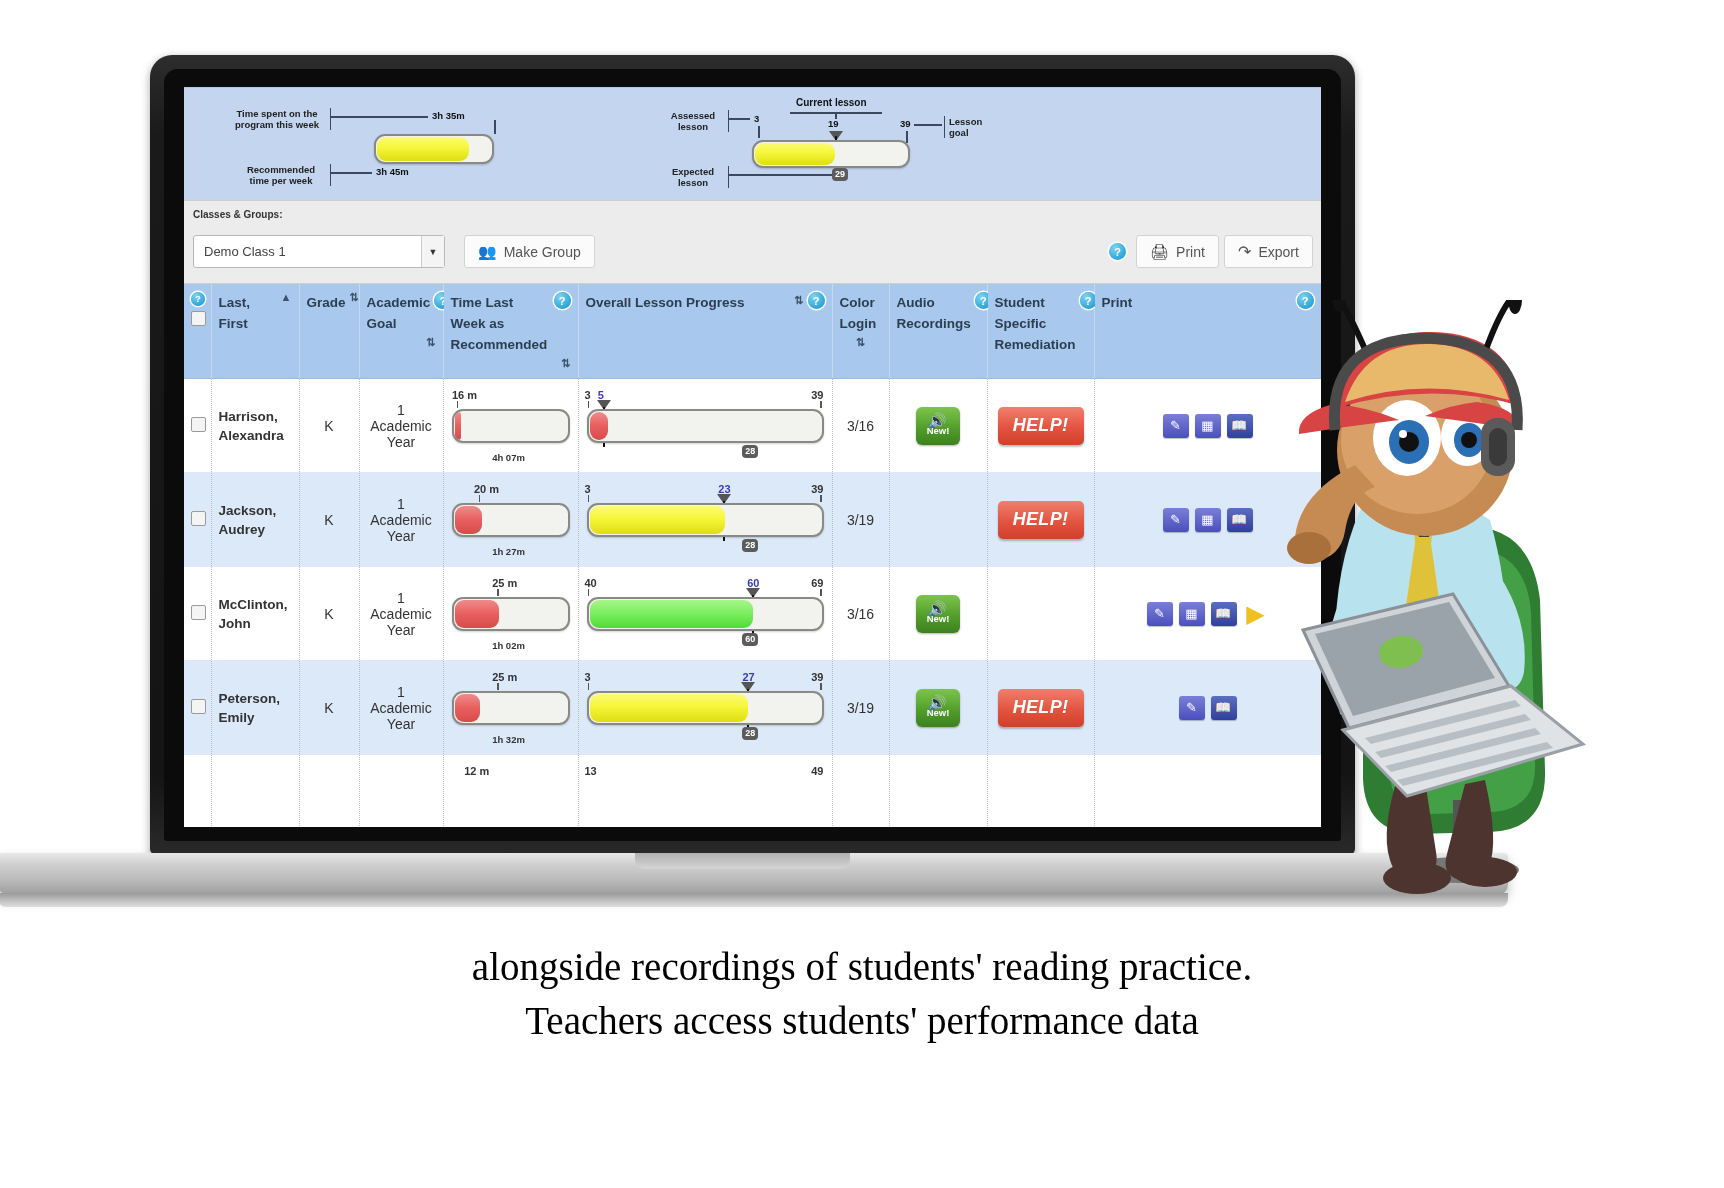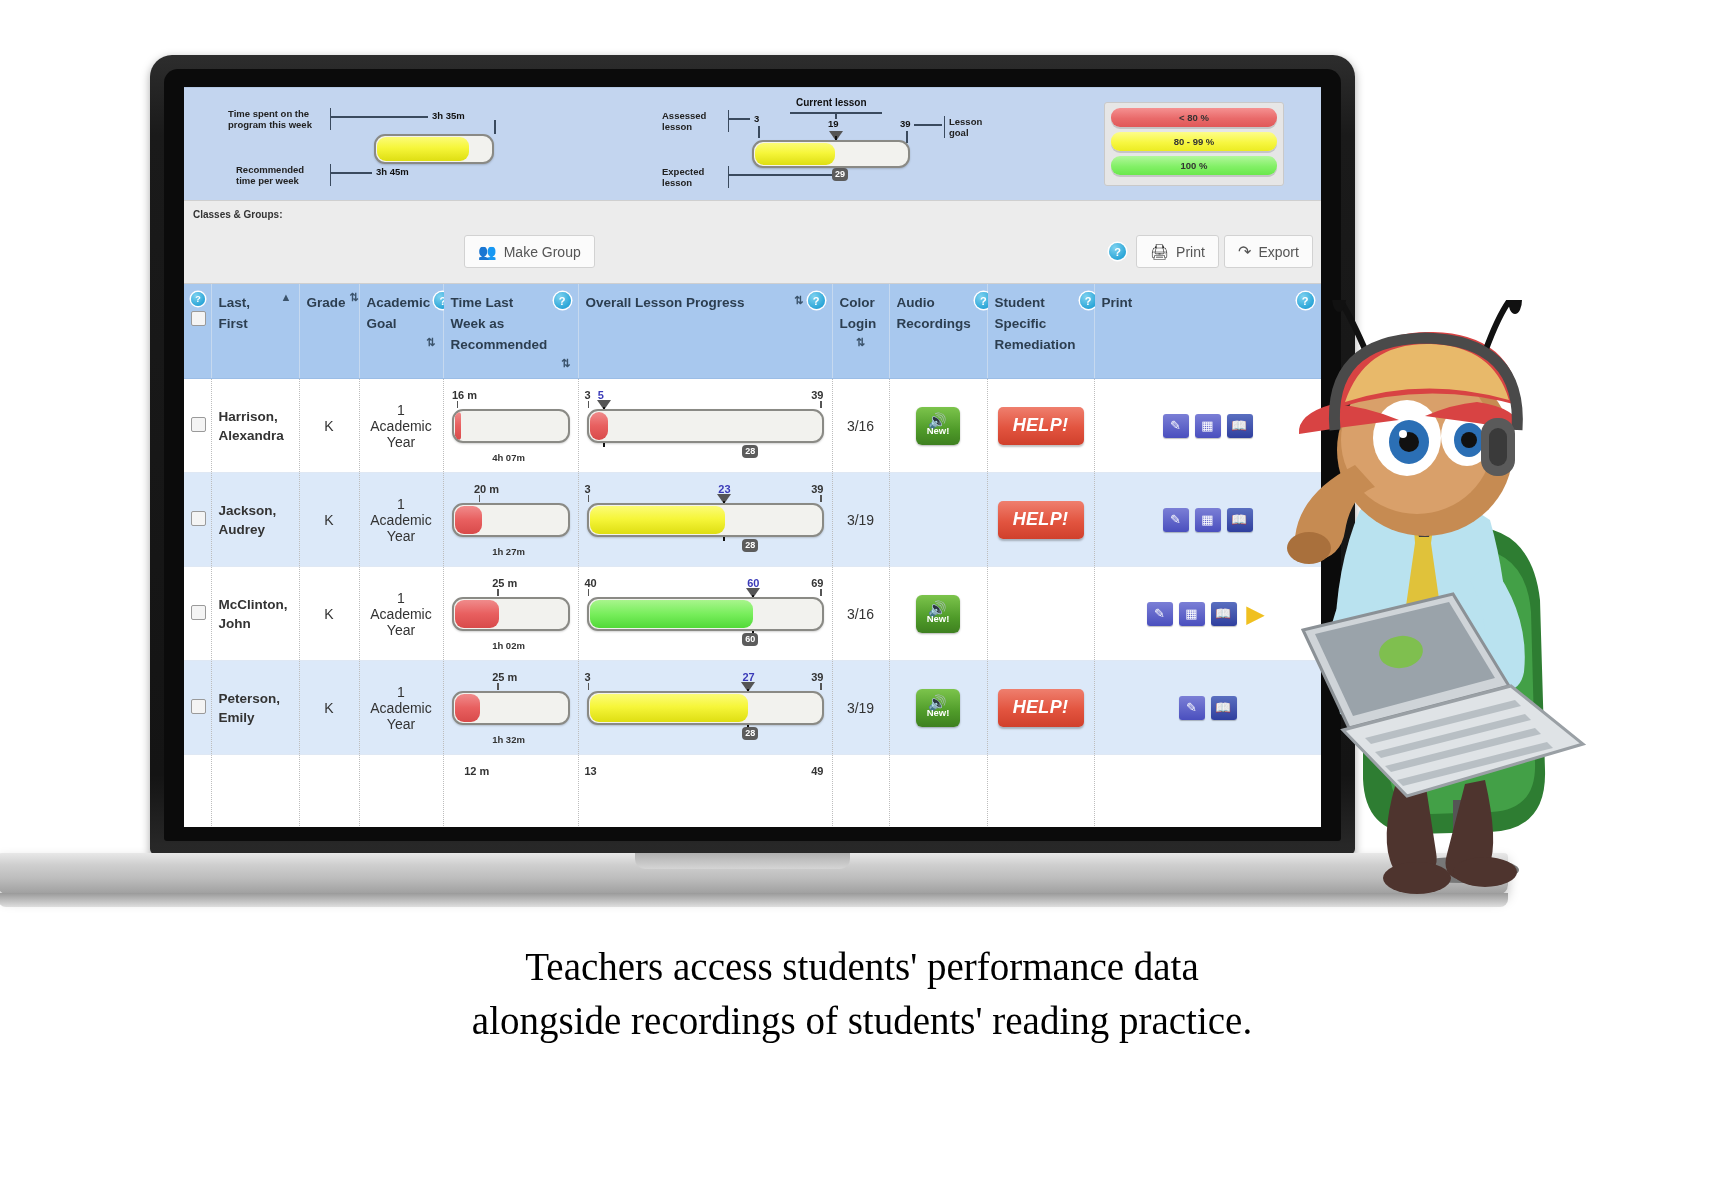--- a/index.html
+++ b/index.html
@@ -44,21 +44,21 @@
 
   
   .key-titles{height:34px;background:#fcfcfc;position:relative;}
   .key-title{
     position:absolute;top:8px;font-size:13.5px;font-weight:bold;color:#555;
     letter-spacing:.3px;text-align:center;
   }
   .key-panel{
     position:relative;height:112px;background:#c3d5ef;border-top:1px solid #b4c8e4;
   }
-  .kp-label{position:absolute;font-size:9.5px;color:#222;line-height:11px;text-align:left;font-weight:bold;}
+  .kp-label{position:absolute;font-size:9.5px;color:#222;line-height:11px;text-align:center;font-weight:bold;}
   .kp-label.left-brace{border-right:1.5px solid #3a4a5e;padding-right:4px;}
   .kp-label.right-brace{border-left:1.5px solid #3a4a5e;padding-left:4px;text-align:left;font-weight:bold;}
   .kp-val{position:absolute;font-size:9.5px;color:#111;font-weight:bold;}
   .kp-line{position:absolute;height:1.5px;background:#3a4a5e;}
   .kp-vline{position:absolute;width:1.5px;background:#3a4a5e;}
   .bar-outer{
     position:absolute;border:2.5px solid #8a8a85;border-radius:11px;
     background:#f2f2ee;box-sizing:border-box;overflow:hidden;
     box-shadow:0 1px 2px rgba(0,0,0,.18);
   }
@@ -226,30 +226,29 @@
       <div class="kp-label right-brace" style="left:760px;top:28px;width:50px;text-align:left;">Lesson<br>goal</div>
 
       <div class="bar-outer" style="left:568px;top:52px;width:158px;height:28px;">
         <div class="bar-fill fill-yellow" style="width:80px;"></div>
       </div>
 
       <div class="kp-label left-brace" style="left:478px;top:78px;width:62px;">Expected<br>lesson</div>
       <div class="kp-line" style="left:544px;top:86px;width:112px;"></div>
       <div class="exp-box" style="left:648px;top:80px;">29</div>
 
-      <div class="colorkey-box" style="left:920px;top:14px;width:180px;height:84px;">
-        <div class="ck-pill ck-red">&lt; 80 %</div>
-        <div class="ck-pill ck-yellow">80 - 99 %</div>
-        <div class="ck-pill ck-green">100 %</div>
-      </div>
     </div>
 
     <div class="toolbar">
       <div class="tb-title">Classes &amp; Groups:</div>
 
+      <div class="select-wrap">
+        <span class="select-val">Demo Class 1</span>
+        <span class="select-arrow">▼</span>
+      </div>
 
       <div class="btn" style="left:280px;top:34px;">
         <span style="font-size:15px;color:#333;">👥</span>
         <span>Make Group</span>
       </div>
 
       <div style="position:absolute;left:925px;top:42px;">
         <div class="helpq">?</div>
       </div>
       <div class="btn" style="left:952px;top:34px;">
@@ -575,15 +574,15 @@
   <path d="M158 430 l168 -44 l72 58 l-176 52 z" fill="#dfe3e6" stroke="#9aa0a5" stroke-width="3"></path>
   <g fill="#b8bfc4">
     <path d="M180 438 l150 -38 l6 6 l-150 38 z"></path>
     <path d="M190 452 l150 -38 l6 6 l-150 38 z"></path>
     <path d="M200 466 l150 -38 l6 6 l-150 38 z"></path>
     <path d="M212 480 l150 -38 l6 6 l-150 38 z"></path>
   </g>
 </svg>
 
 <div class="caption">
+  <div>alongside recordings of students' reading practice.</div>
   <div>Teachers access students' performance data</div>
-  <div>alongside recordings of students' reading practice.</div>
 </div>
 
 </body></html>

